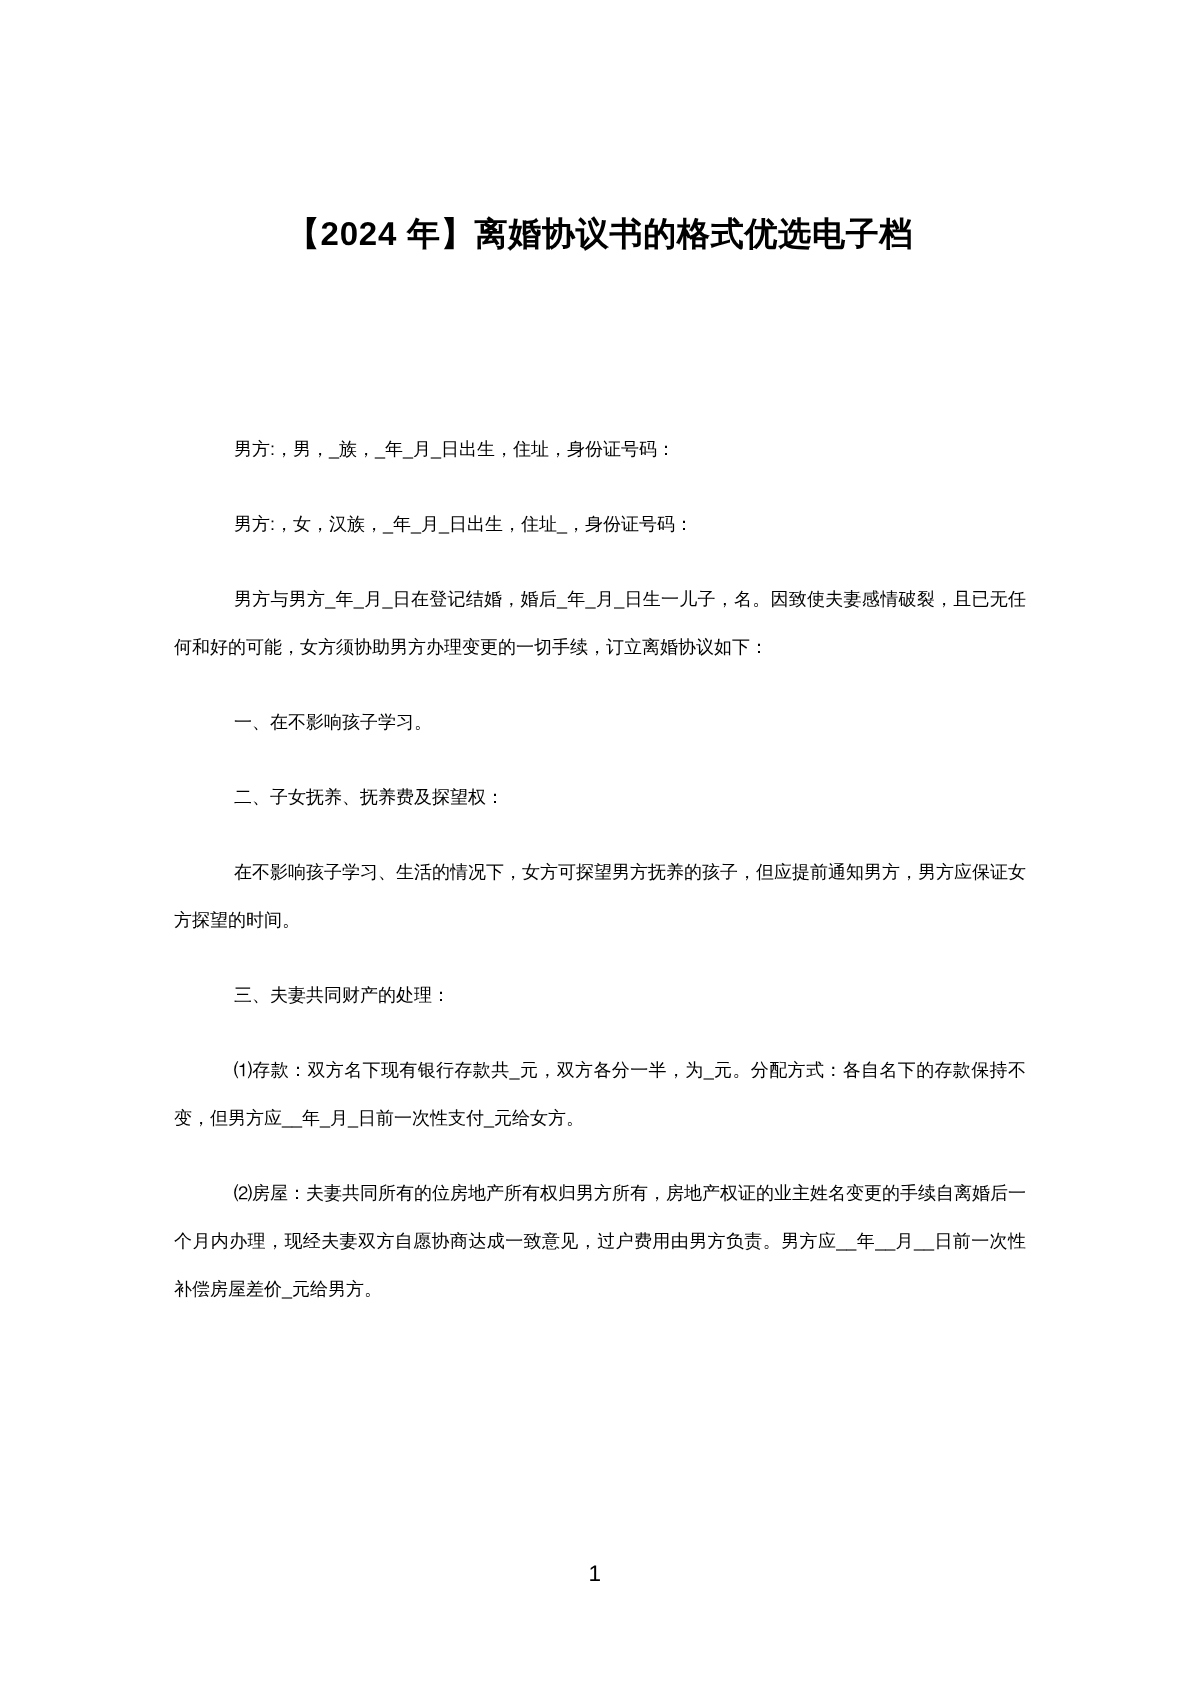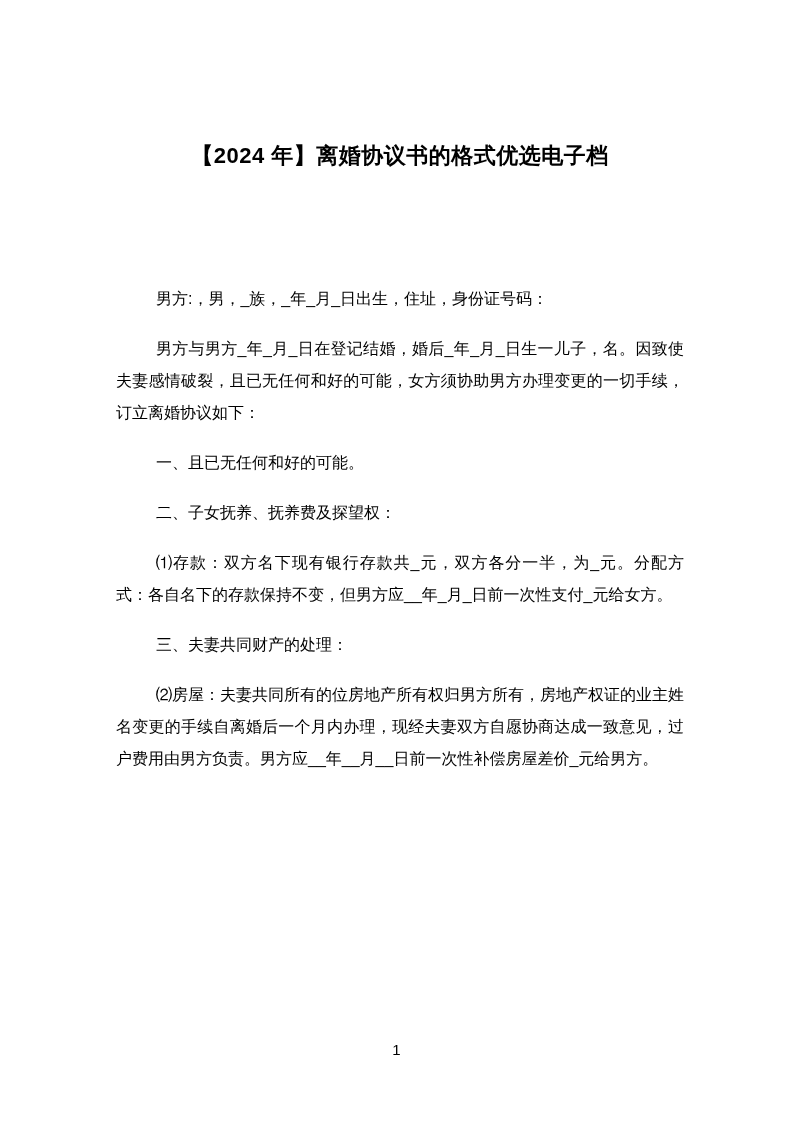--- a/index.html
+++ b/index.html
@@ -24,21 +24,21 @@
   .doc-title {
     margin: 0 0 112px 0;
     text-align: center;
     font-size: 22px;
     line-height: 31px;
     font-weight: bold;
     letter-spacing: 0.5px;
   }
   .para {
     margin: 0 0 18px 0;
-    font-size: 16px;
+    font-size: 12px;
     line-height: 32px;
     text-align: justify;
     text-indent: 40px;
     word-break: break-all;
   }
   .page-footer {
     position: absolute;
     left: 0;
     right: 0;
     top: 1040px;
@@ -50,31 +50,33 @@
 </head>
 <body>
 
 <div class="page">
   <div class="content">
 
     <h1 class="doc-title">【2024 年】离婚协议书的格式优选电子档</h1>
 
     <p class="para">男方:，男，_族，_年_月_日出生，住址，身份证号码：</p>
 
+    <p class="para">男方:，女，汉族，_年_月_日出生，住址_，身份证号码：</p>
 
     <p class="para">男方与男方_年_月_日在登记结婚，婚后_年_月_日生一儿子，名。因致使夫妻感情破裂，且已无任何和好的可能，女方须协助男方办理变更的一切手续，订立离婚协议如下：</p>
 
-    <p class="para">一、且已无任何和好的可能。</p>
+    <p class="para">一、在不影响孩子学习。</p>
 
     <p class="para">二、子女抚养、抚养费及探望权：</p>
 
 
+    <p class="para">在不影响孩子学习、生活的情况下，女方可探望男方抚养的孩子，但应提前通知男方，男方应保证女方探望的时间。</p>
+
+    <p class="para">三、夫妻共同财产的处理：</p>
 
     <p class="para">⑴存款：双方名下现有银行存款共_元，双方各分一半，为_元。分配方式：各自名下的存款保持不变，但男方应__年_月_日前一次性支付_元给女方。</p>
-
-    <p class="para">三、夫妻共同财产的处理：</p>
 
     <p class="para">⑵房屋：夫妻共同所有的位房地产所有权归男方所有，房地产权证的业主姓名变更的手续自离婚后一个月内办理，现经夫妻双方自愿协商达成一致意见，过户费用由男方负责。男方应__年__月__日前一次性补偿房屋差价_元给男方。</p>
 
   </div>
 
   <div class="page-footer">1</div>
 </div>
 
 </body></html>

